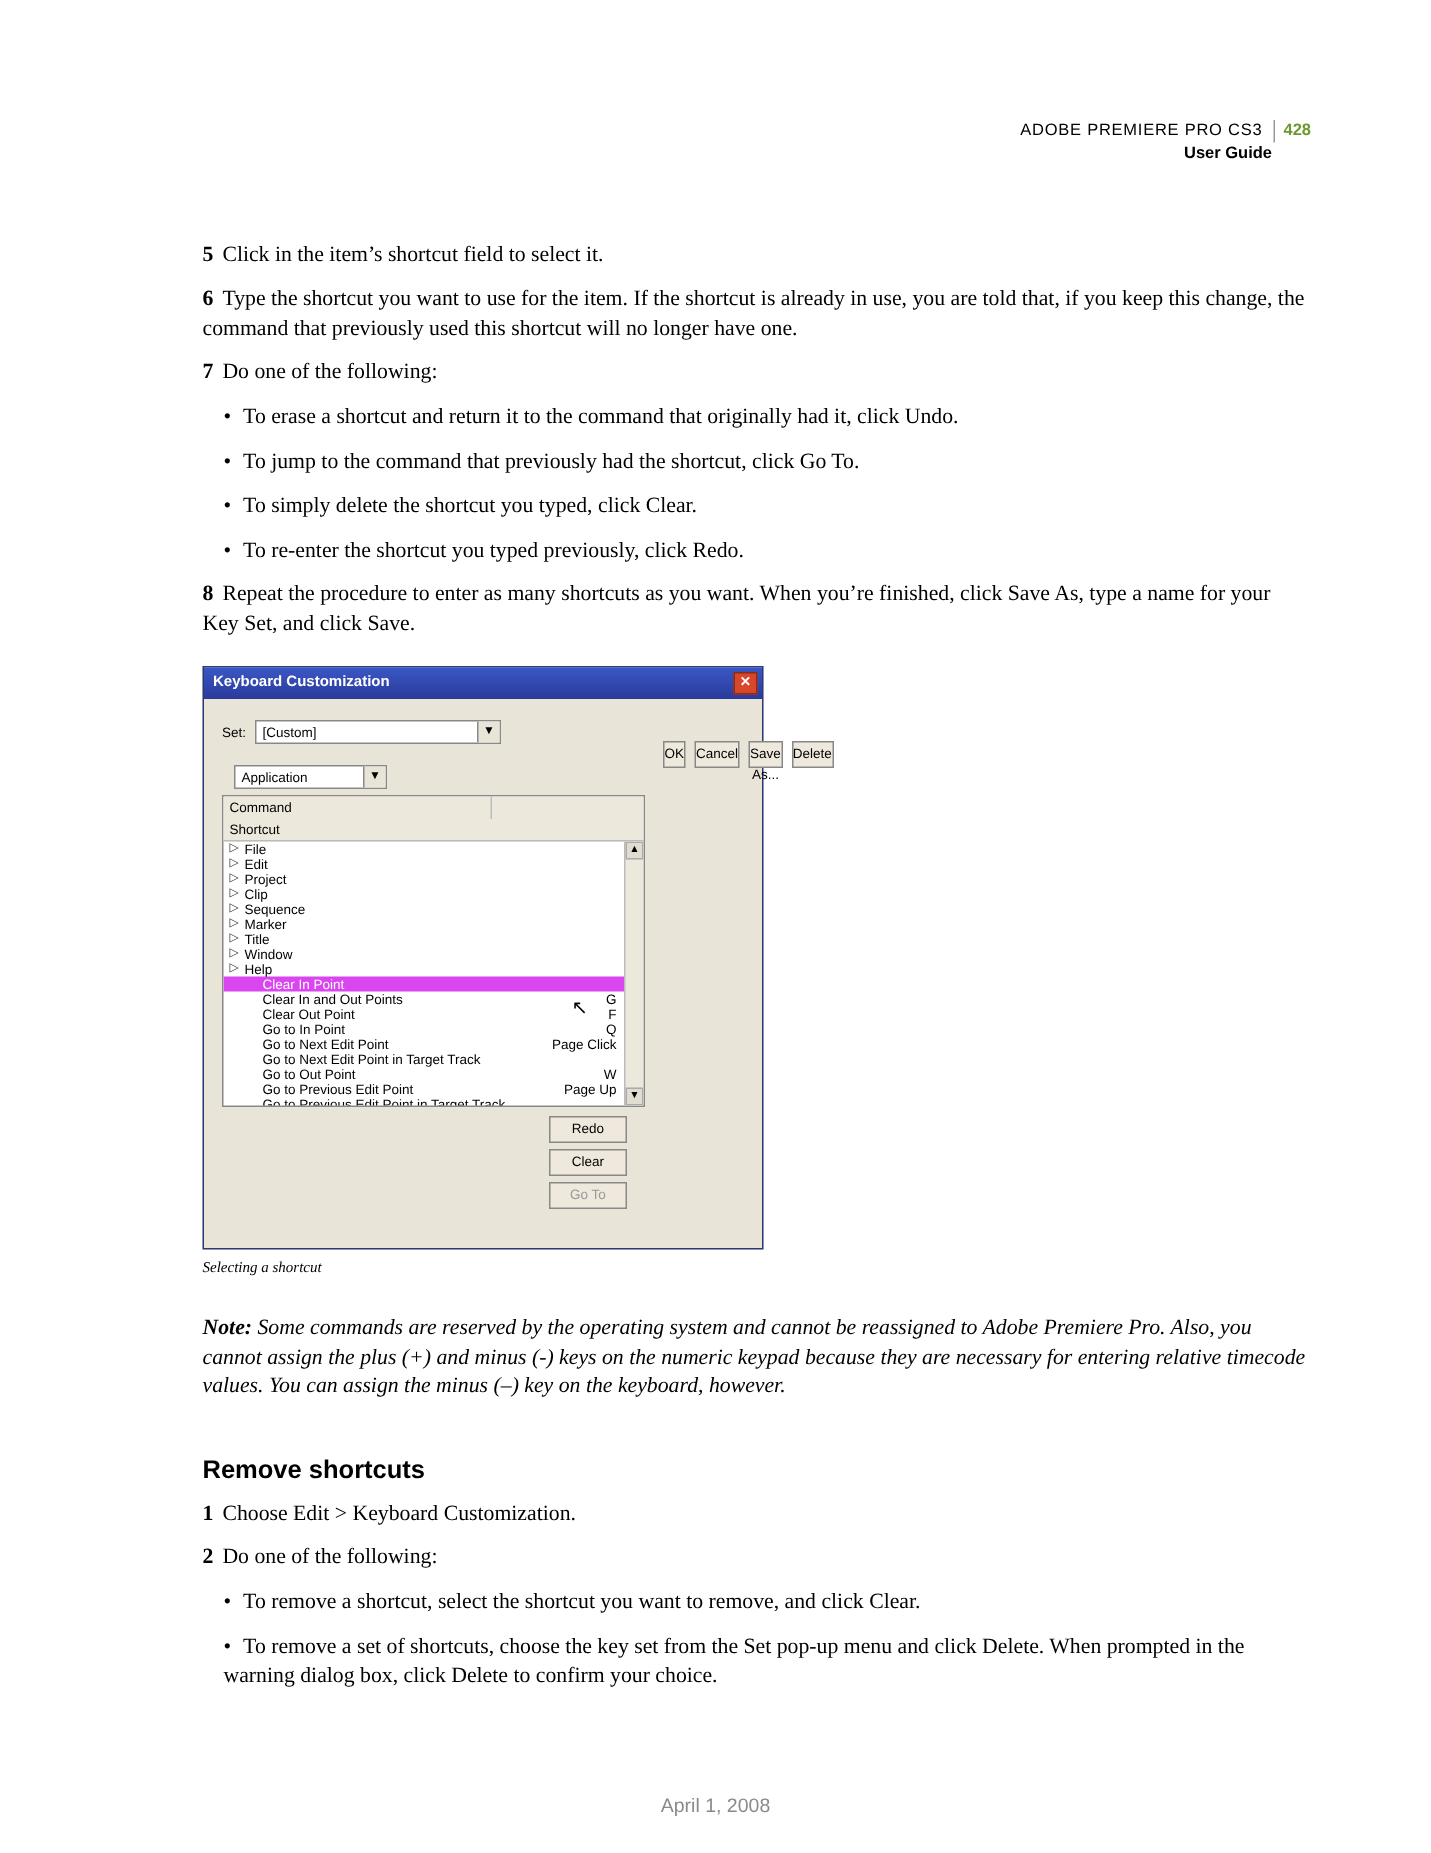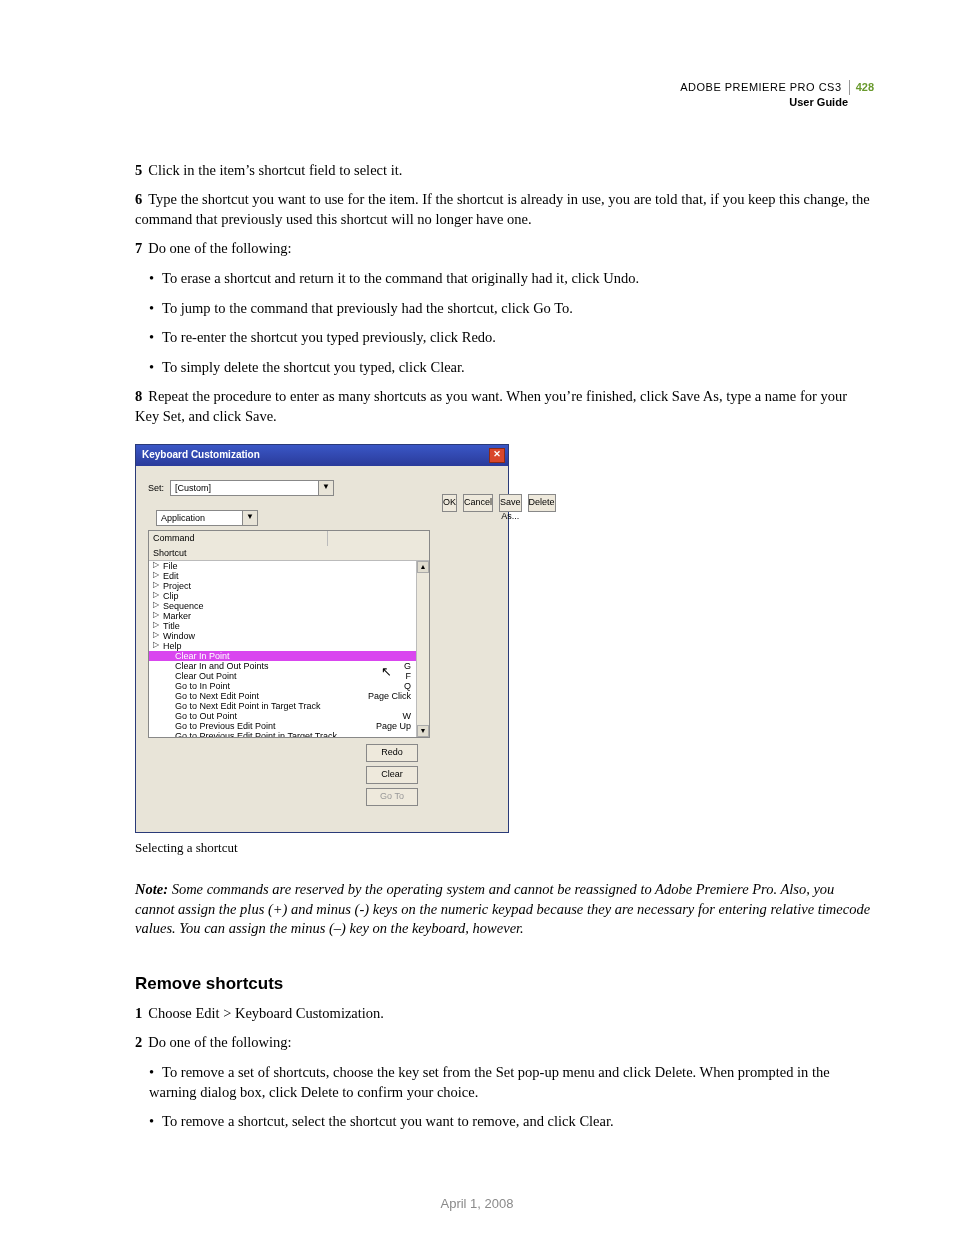--- a/index.html
+++ b/index.html
@@ -32,21 +32,21 @@
     margin-left: 4px;
     color: #6a9a2f;
     font-weight: bold;
   }
   .body-text { font-size: 14.5px; line-height: 1.35; }
   .step { margin: 0 0 10px 0; }
   .step .num { font-weight: bold; margin-right: 6px; }
   .bullet-row { margin: 0 0 10px 0; padding-left: 14px; }
   .bullet-row .dot { margin-right: 8px; }
   .figure-wrap { margin: 18px 0 6px 0; }
-  .figure-caption { font-size: 13px; margin: 6px 0 24px 0; }
+  .figure-caption { font-style: italic; font-size: 10px; margin: 6px 0 24px 0; }
   .note { font-style: italic; margin-bottom: 34px; }
   .note .label { font-weight: bold; font-style: italic; }
   h2.section {
     font-family: "Myriad Pro", Arial, sans-serif;
     font-weight: bold;
     font-size: 17px;
     margin: 0 0 8px 0;
   }
   .footer-date {
     position: absolute;
@@ -188,22 +188,22 @@
     </p>
     <p class="step">
       <span class="num">6</span><span>Type the shortcut you want to use for the item. If the shortcut is already in use, you are told that, if you keep this change, the command that previously used this shortcut will no longer have one.</span>
     </p>
     <p class="step">
       <span class="num">7</span><span>Do one of the following:</span>
     </p>
 
     <p class="bullet-row"><span class="dot">•</span><span>To erase a shortcut and return it to the command that originally had it, click Undo.</span></p>
     <p class="bullet-row"><span class="dot">•</span><span>To jump to the command that previously had the shortcut, click Go To.</span></p>
+    <p class="bullet-row"><span class="dot">•</span><span>To simply delete the shortcut you typed, click Clear.</span></p>
     <p class="bullet-row"><span class="dot">•</span><span>To re-enter the shortcut you typed previously, click Redo.</span></p>
-    <p class="bullet-row"><span class="dot">•</span><span>To simply delete the shortcut you typed, click Clear.</span></p>
 
     <p class="step">
       <span class="num">8</span><span>Repeat the procedure to enter as many shortcuts as you want. When you’re finished, click Save As, type a name for your Key Set, and click Save.</span>
     </p>
 
     <div class="figure-wrap">
       <div class="kc-dialog">
         <div class="kc-title">
           <span>Keyboard Customization</span>
           <div class="kc-close">✕</div>
@@ -347,19 +347,19 @@
       <span class="label">Note:</span><span> Some commands are reserved by the operating system and cannot be reassigned to Adobe Premiere Pro. Also, you cannot assign the plus (+) and minus (-) keys on the numeric keypad because they are necessary for entering relative timecode values. You can assign the minus (–) key on the keyboard, however.</span>
     </p>
 
     <h2 class="section">Remove shortcuts</h2>
     <p class="step">
       <span class="num">1</span><span>Choose Edit &gt; Keyboard Customization.</span>
     </p>
     <p class="step">
       <span class="num">2</span><span>Do one of the following:</span>
     </p>
+    <p class="bullet-row"><span class="dot">•</span><span>To remove a shortcut, select the shortcut you want to remove, and click Clear.</span></p>
     <p class="bullet-row"><span class="dot">•</span><span>To remove a set of shortcuts, choose the key set from the Set pop-up menu and click Delete. When prompted in the warning dialog box, click Delete to confirm your choice.</span></p>
-    <p class="bullet-row"><span class="dot">•</span><span>To remove a shortcut, select the shortcut you want to remove, and click Clear.</span></p>
 
   </div>
 
   <div class="footer-date">April 1, 2008</div>
 </div>
 
 </body></html>

